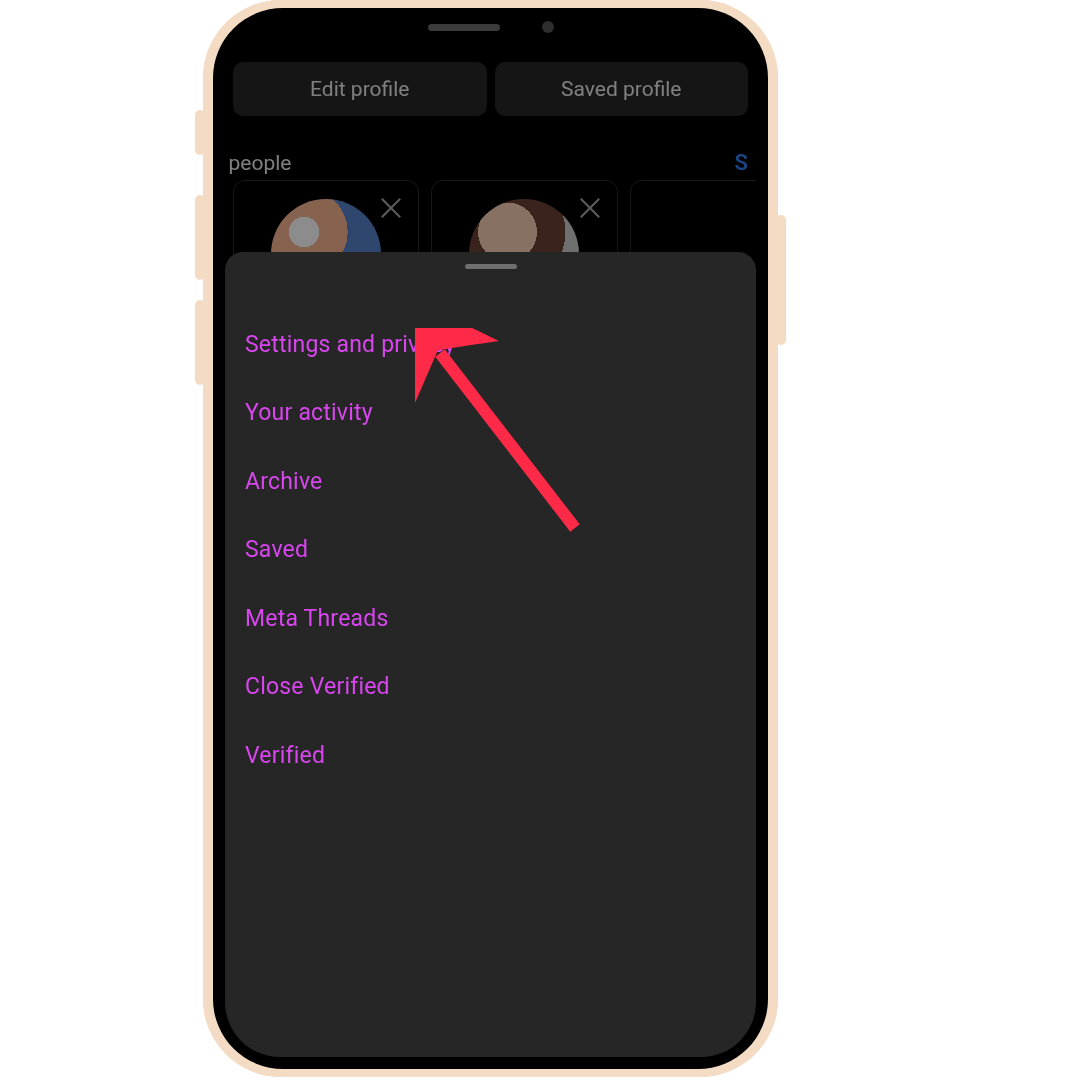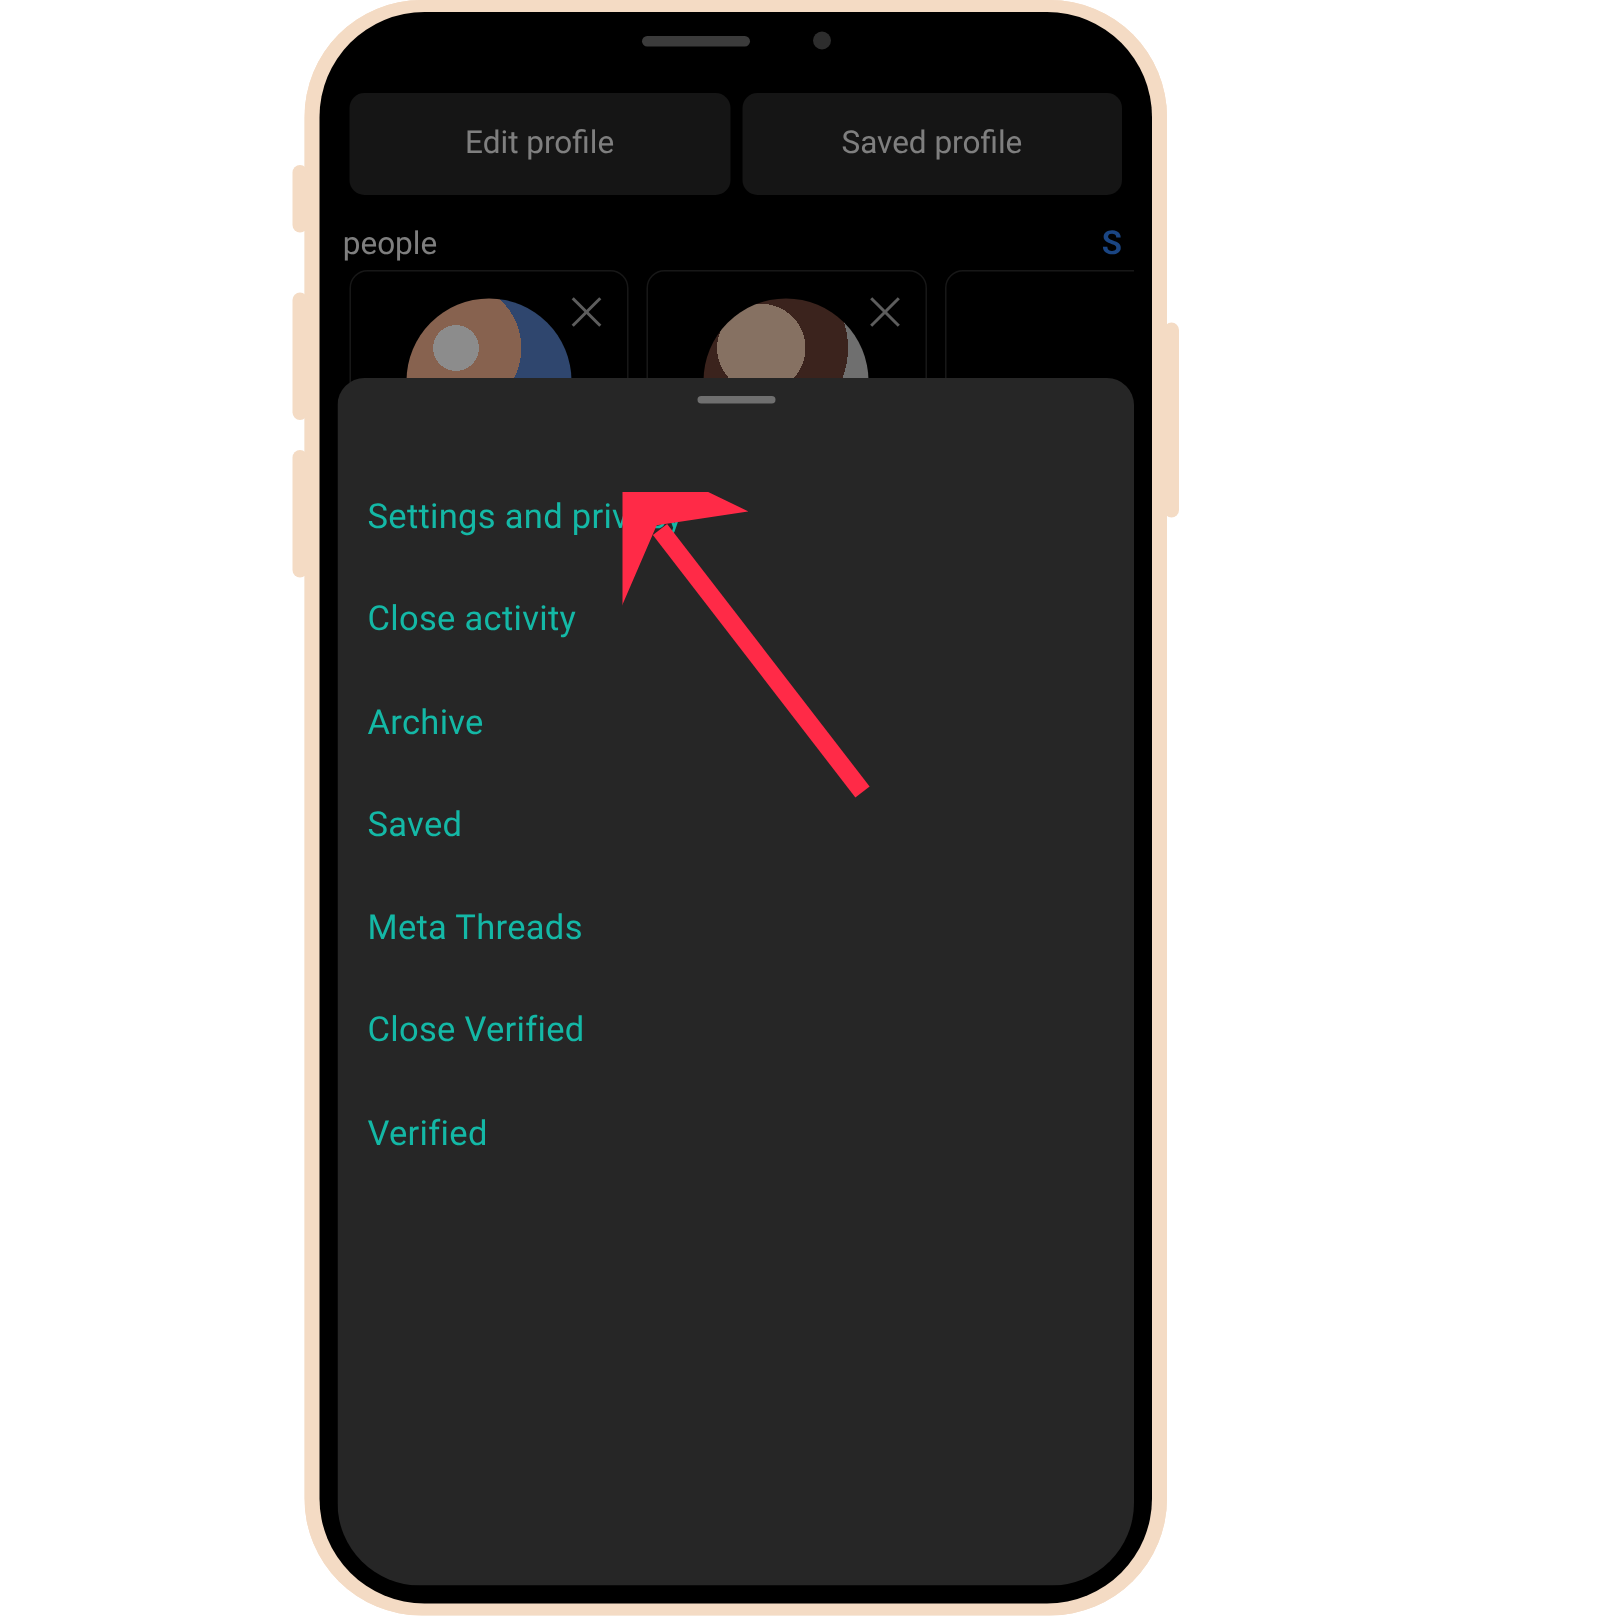--- a/index.html
+++ b/index.html
@@ -20,39 +20,39 @@
   .cam{width:12px;height:12px;background:#2d2d2d;border-radius:50%;margin-left:30px;}
 
   
   .screen{position:absolute;left:22px;right:22px;top:20px;bottom:20px;border-radius:55px;background:#000;overflow:hidden;}
 
   
   .bg-layer{position:absolute;inset:0;background:#000;}
   .dim{filter:brightness(.55);}
 
   .prof-buttons{position:absolute;top:42px;left:8px;right:8px;display:flex;gap:8px;}
-  .pill{flex:1;height:68px;border-radius:10px;background:#262626;color:#e6e6e6;font-size:21px;display:flex;align-items:center;justify-content:center;}
+  .pill{flex:1;height:54px;border-radius:10px;background:#262626;color:#e6e6e6;font-size:21px;display:flex;align-items:center;justify-content:center;}
 
   .disc-row{position:absolute;top:130px;left:-30px;right:8px;display:flex;align-items:center;justify-content:space-between;color:#e6e6e6;font-size:21px;}
   .disc-row .see{color:#2f7dee;font-size:22px;font-weight:600;}
 
   .cards{position:absolute;top:160px;left:8px;right:-60px;display:flex;gap:12px;}
   .card{width:220px;height:88px;border:1px solid #2a2a2a;border-radius:12px;position:relative;background:#000;}
   .card .x{position:absolute;top:14px;right:14px;width:26px;height:26px;}
   .card .x::before,.card .x::after{content:"";position:absolute;left:12px;top:0;width:2px;height:26px;background:#a9a9a9;}
   .card .x::before{transform:rotate(45deg);} .card .x::after{transform:rotate(-45deg);}
   .avatar{position:absolute;bottom:-40px;left:50%;transform:translateX(-50%);width:110px;height:110px;border-radius:50%;overflow:hidden;}
   .av1{background:radial-gradient(circle at 30% 30%,#fff 0 14%,#f6b28f 14% 40%,#5580c8 40% 100%);}
   .av2{background:radial-gradient(circle at 35% 30%,#f4cdb3 0 28%,#6c4034 28% 55%,#c9c9c9 55% 100%);}
 
   
   .sheet{position:absolute;left:0;right:0;top:232px;bottom:0;background:#262626;border-top-left-radius:18px;border-top-right-radius:18px;z-index:30;}
   .grab{position:absolute;top:12px;left:50%;transform:translateX(-50%);width:52px;height:5px;background:#6f6f6f;border-radius:3px;}
   .menu{position:absolute;top:58px;left:20px;right:20px;bottom:0;display:flex;flex-direction:column;}
-  .item{height:68.5px;display:flex;align-items:center;color:#14b8a6;font-size:23px;letter-spacing:.2px;cursor:pointer;}
+  .item{height:68.5px;display:flex;align-items:center;color:#d946ef;font-size:23px;letter-spacing:.2px;cursor:pointer;}
 
   
   .arrow{position:absolute;z-index:60;pointer-events:none;}
 
 </style>
 </head>
 <body>
 
 <div class="phone-wrap">
   <div class="phone-body"></div>
@@ -88,21 +88,21 @@
           </div>
           <div class="card"></div>
         </div>
       </div>
     </div>
 
     <div class="sheet">
       <div class="grab"></div>
       <div class="menu" id="menu">
           <div class="item">Settings and privacy</div>
-          <div class="item">Close activity</div>
+          <div class="item">Your activity</div>
           <div class="item">Archive</div>
           <div class="item">Saved</div>
           <div class="item">Meta Threads</div>
           <div class="item">Close Verified</div>
           <div class="item">Verified</div>
         </div>
     </div>
 
     <svg class="arrow" style="left:190px;top:308px;" width="190" height="230" viewBox="0 0 190 230">
       <defs>

